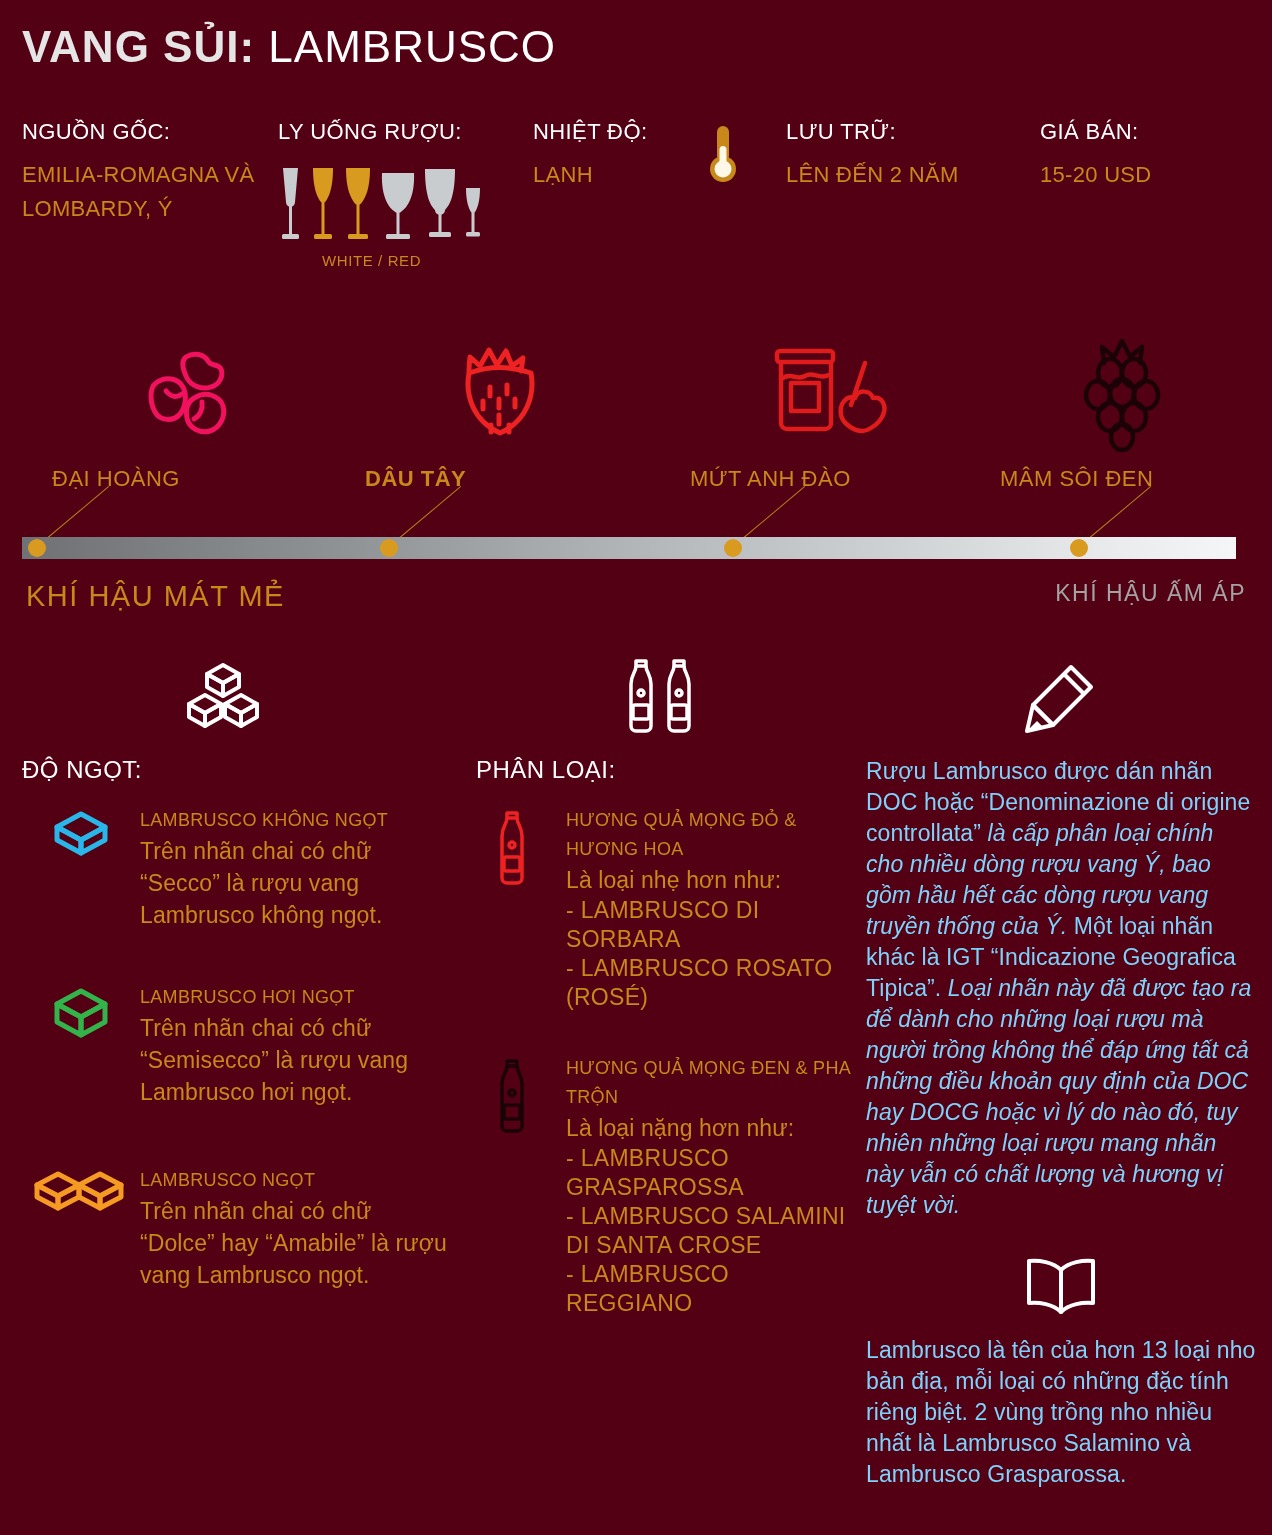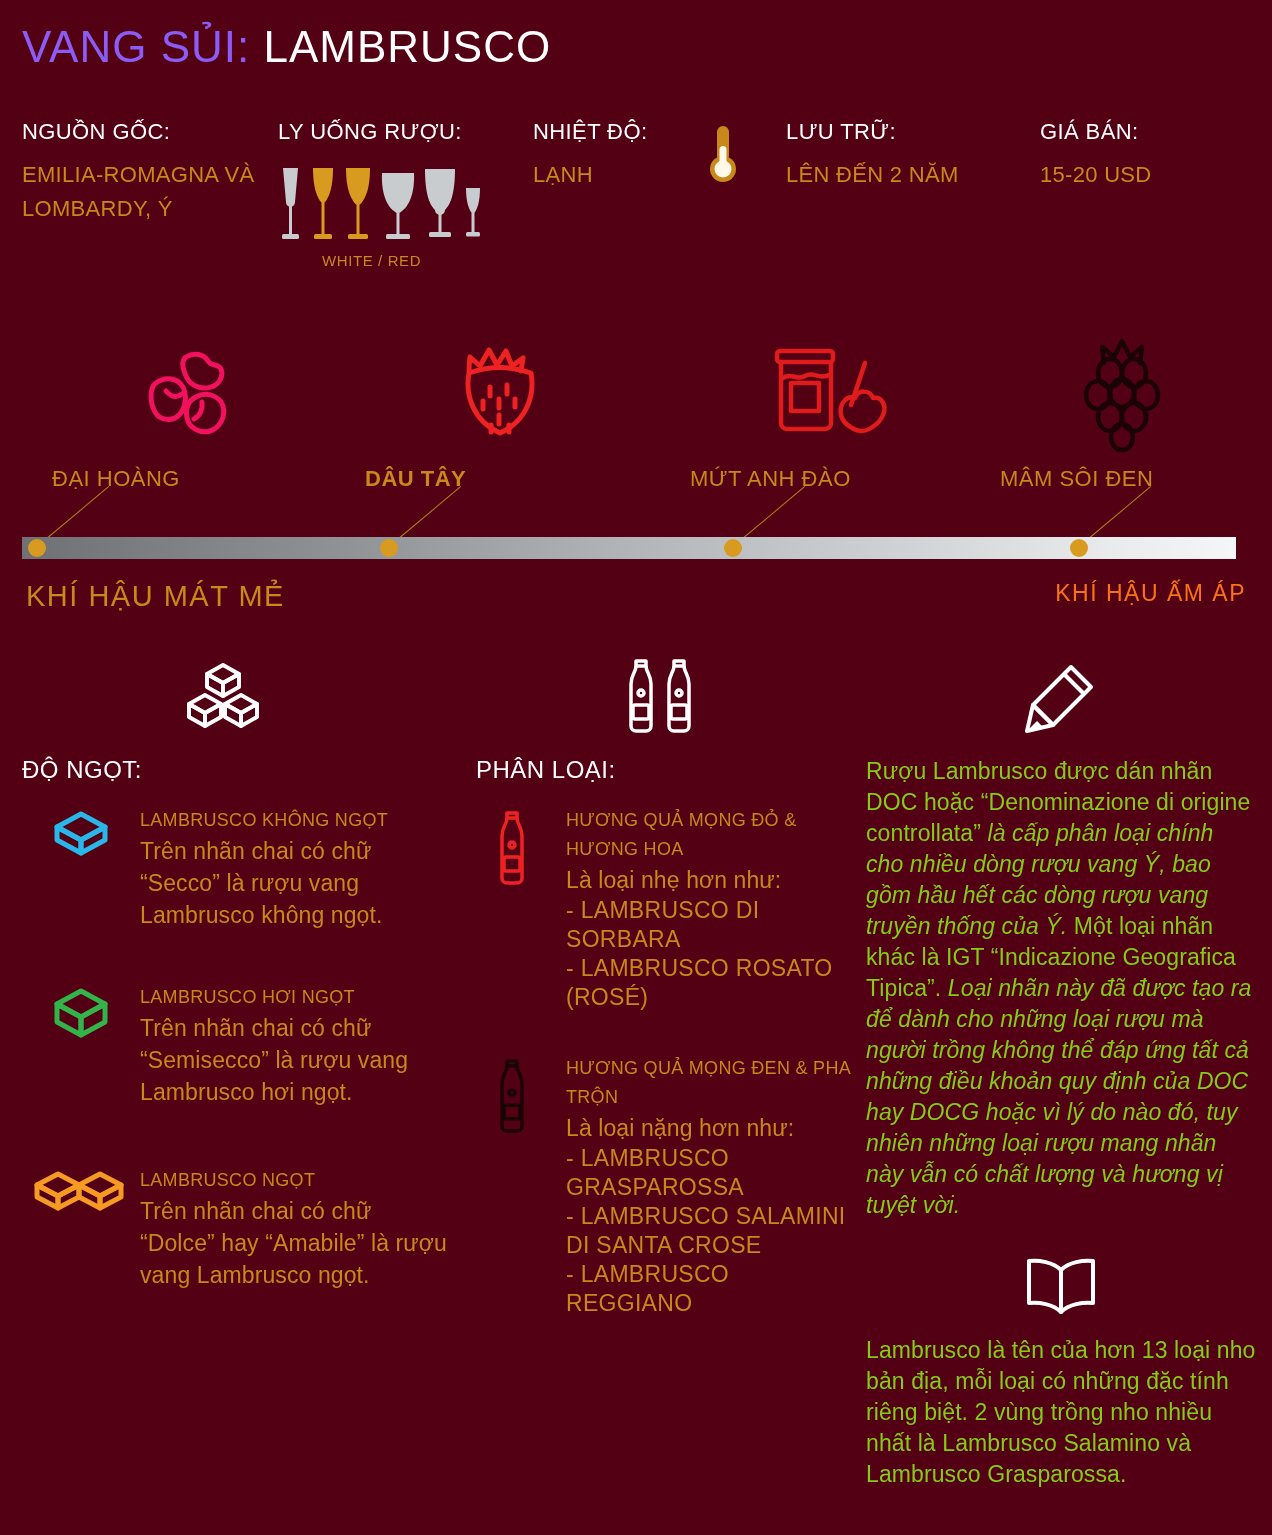--- a/index.html
+++ b/index.html
@@ -14,21 +14,21 @@
   .page{position:relative;width:1272px;height:1535px;}
 
   
   :root{}
 
   
   .title{
     position:absolute;left:22px;top:22px;
     font-size:44px;letter-spacing:1px;white-space:nowrap;
   }
-  .title .t-kicker{color:#8b5cf6;font-weight:400;}
+  .title .t-kicker{color:#e5e5e5;font-weight:700;}
   .title .t-main{color:#ffffff;font-weight:400;}
 
   .meta{position:absolute;left:0;top:118px;width:1272px;height:170px;}
   .meta-col{position:absolute;top:0;}
   .meta-label{
     color:#ffffff;font-size:22px;letter-spacing:.4px;white-space:nowrap;
     line-height:28px;
   }
   .meta-value{
     color:#c8881a;font-size:22px;letter-spacing:.3px;
@@ -65,21 +65,21 @@
   }
   .dot{
     position:absolute;width:18px;height:18px;border-radius:50%;
     background:#d99a20;top:14px;
   }
   .leader{position:absolute;background:#b5801a;height:1px;transform-origin:left center;}
   .climate-left{
     position:absolute;left:26px;top:55px;color:#c8881a;font-size:29px;letter-spacing:1.5px;
   }
   .climate-right{
-    position:absolute;right:26px;top:55px;color:#f97316;font-size:23px;letter-spacing:1.5px;margin-left:32px;
+    position:absolute;right:26px;top:55px;color:#a3a3a3;font-size:23px;letter-spacing:1.5px;margin-left:32px;
   }
 
   
   .cols{position:absolute;left:0;top:650px;width:1272px;}
   .col{position:absolute;top:0;}
   .col-sweet{left:22px;width:430px;}
   .col-class{left:476px;width:380px;}
   .col-note{left:866px;width:390px;}
 
   .col-icon{height:92px;display:flex;align-items:center;}
@@ -94,21 +94,21 @@
   .entry-body{flex:1;}
   .entry-title{
     color:#c8881a;font-size:18px;line-height:29px;letter-spacing:.3px;
   }
   .entry-desc{
     color:#c8881a;font-size:23px;line-height:32px;letter-spacing:.1px;
   }
   .entry-list{color:#c8881a;font-size:23px;line-height:29px;letter-spacing:.3px;}
 
   .note-p{
-    color:#84cc16;font-size:23px;line-height:31px;letter-spacing:.1px;margin:0;
+    color:#7dd3fc;font-size:23px;line-height:31px;letter-spacing:.1px;margin:0;
   }
   .note-p em{font-style:italic;}
   .note-book{height:80px;display:flex;align-items:center;justify-content:center;margin-top:26px;margin-bottom:8px;}
 
   svg{display:block;overflow:visible;}
 </style>
 </head>
 <body>
 
 <div class="page">

